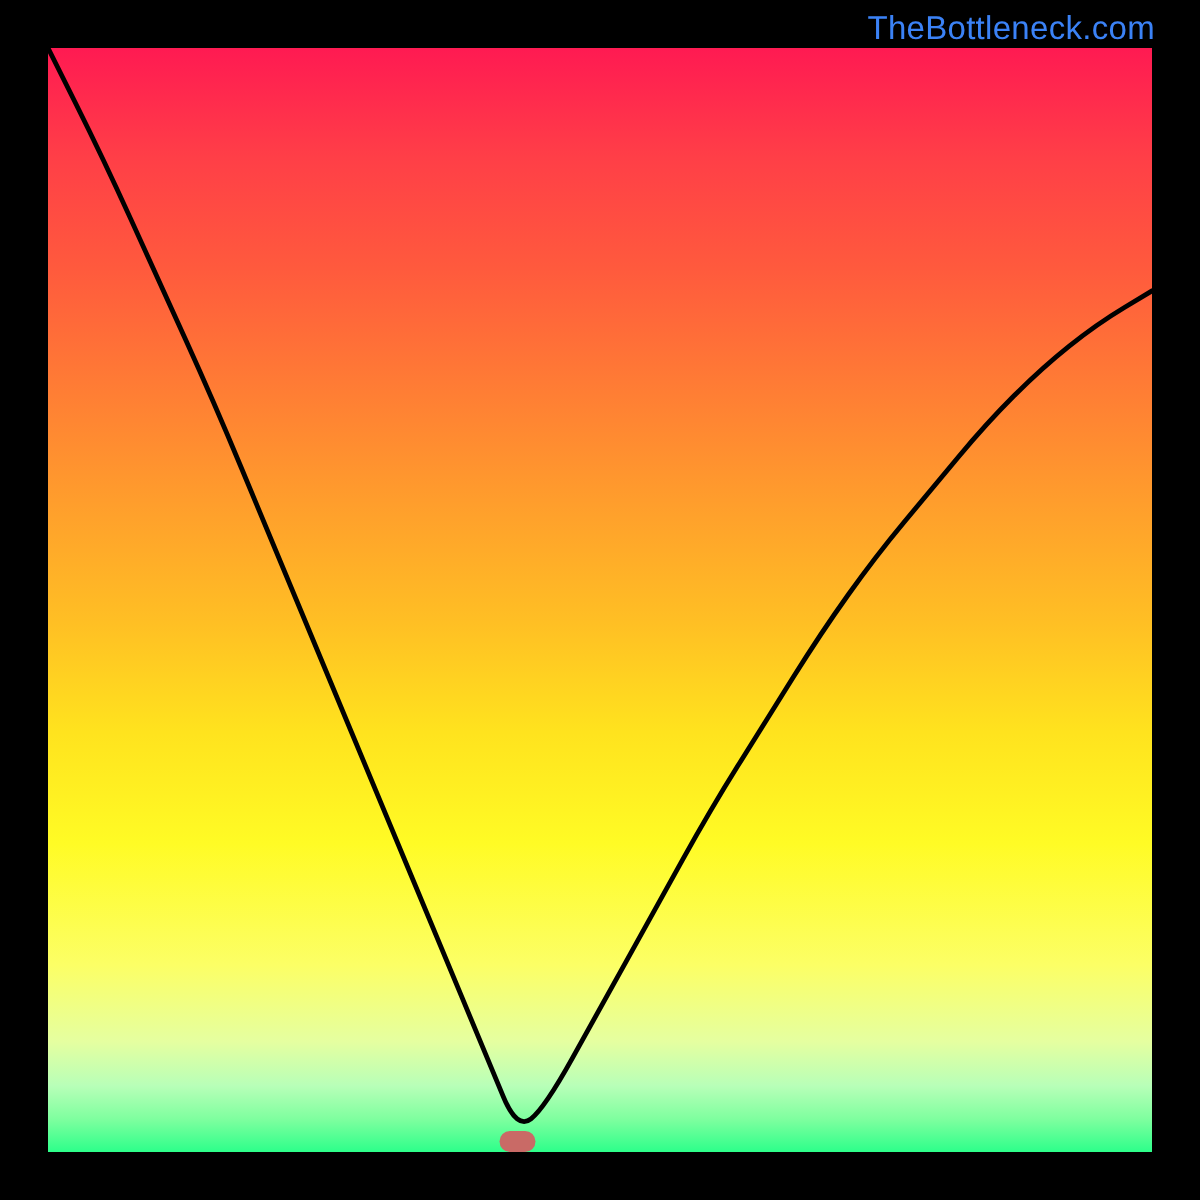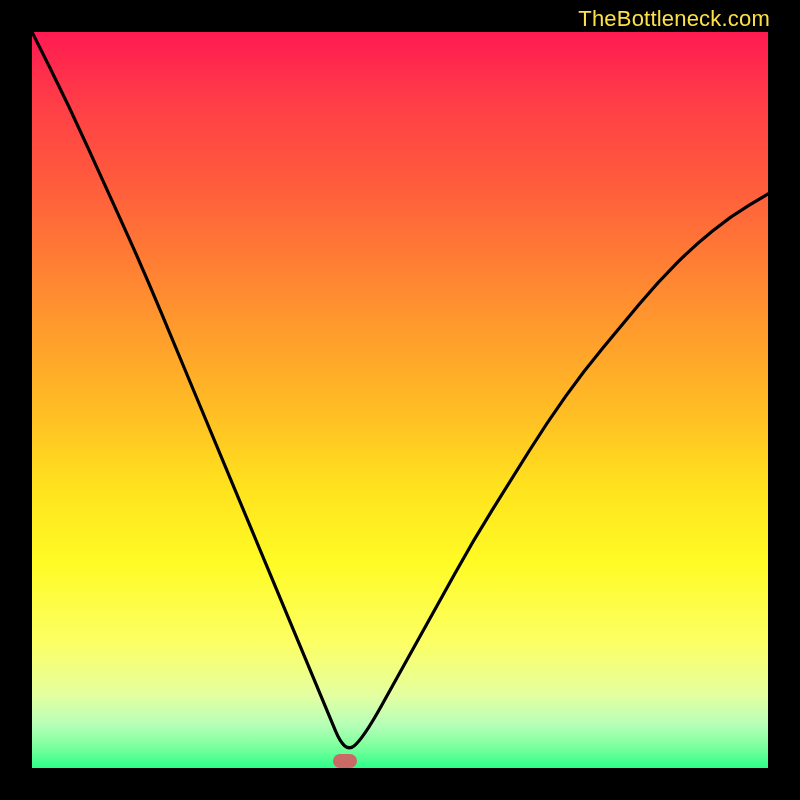--- a/index.html
+++ b/index.html
@@ -38,21 +38,21 @@
       #e5ffa0 90%,
       #b8ffb8 94%,
       #7fff9f 97%,
       #2dff8a 100%
     );
   }
   .watermark {
     position: absolute;
     top: 6px;
     right: 30px;
-    color: #fde047;
+    color: #3b82f6;
     font-size: 22px;
     font-weight: 400;
     letter-spacing: 0.2px;
   }
   .curve-svg {
     position: absolute;
     top: 32px;
     left: 32px;
     width: 736px;
     height: 736px;

